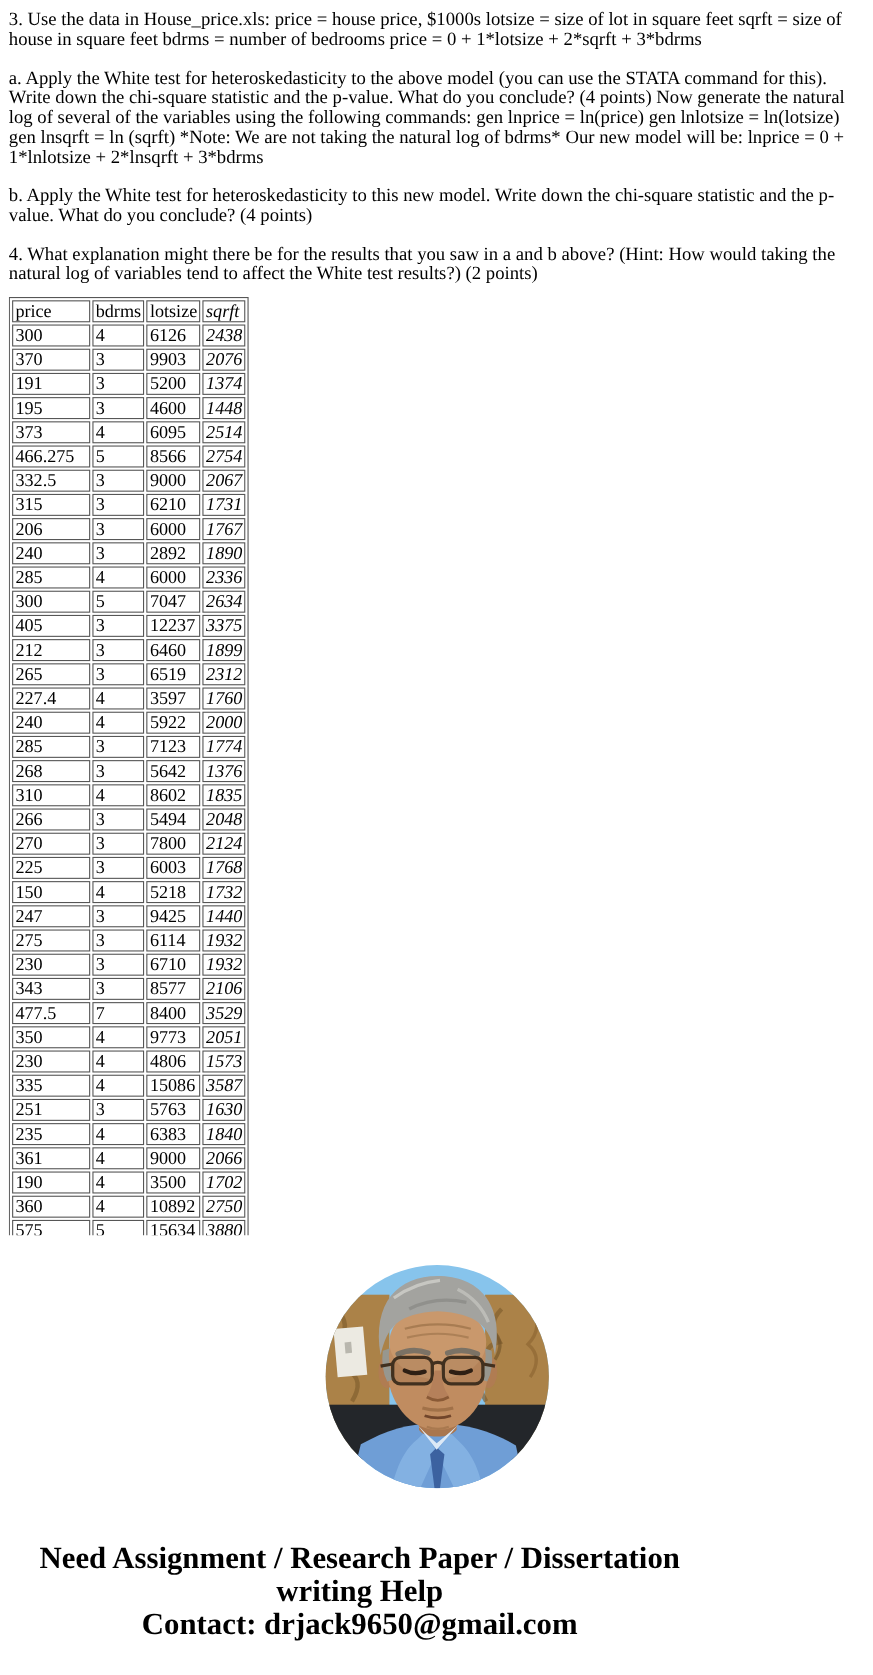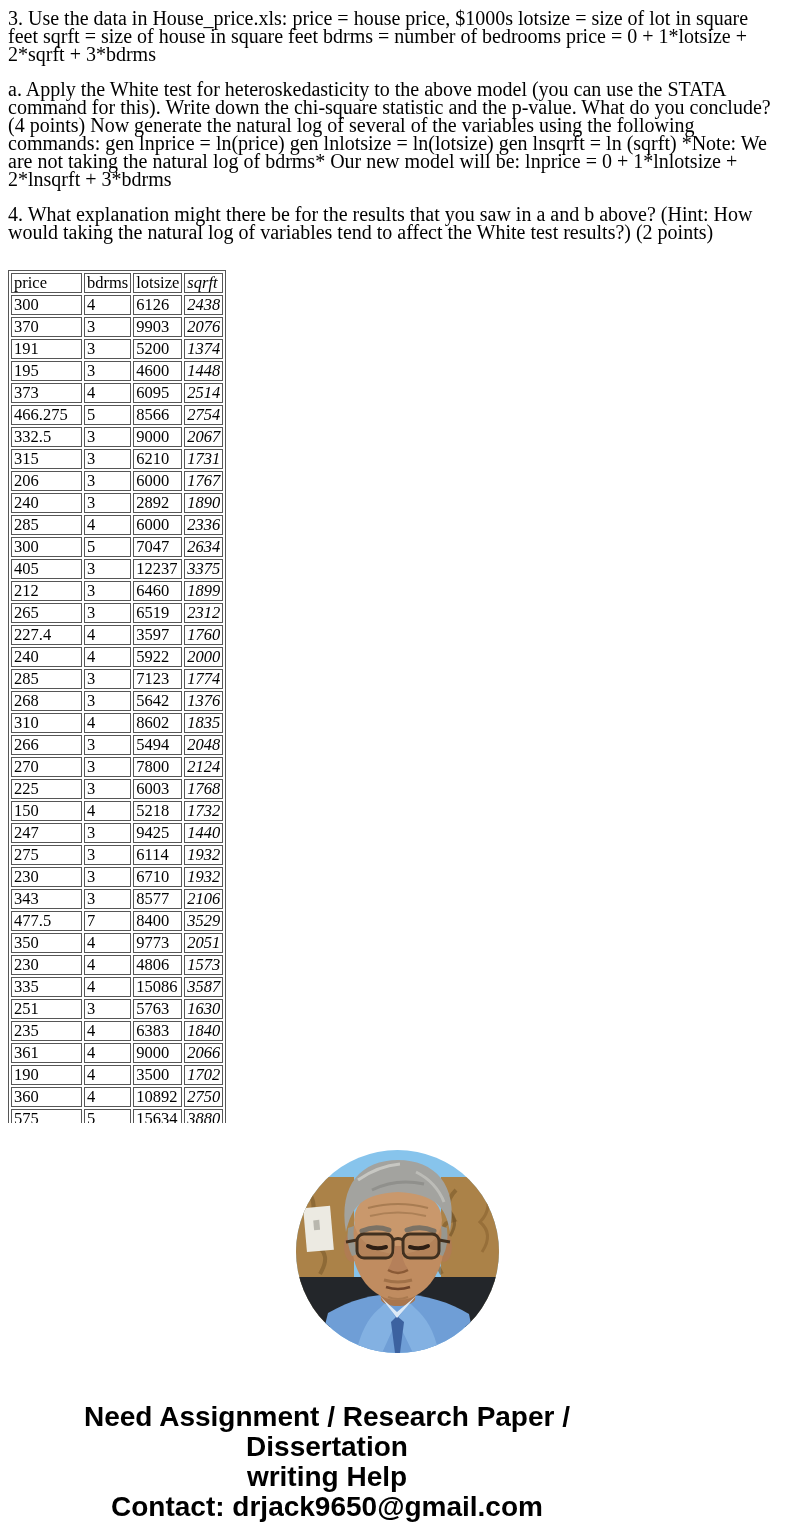--- a/index.html
+++ b/index.html
@@ -16,21 +16,21 @@
     color: #000000;
   }
   .content {
     position: absolute;
     top: 9px;
     left: 8px;
     width: 774px;
   }
   .content p {
     margin: 0 0 17px 0;
-    font-size: 20px;
+    font-size: 17px;
     line-height: 18px;
     font-family: "Liberation Serif", serif;
   }
   .table-clip {
     position: absolute;
     top: 270px;
     left: 8px;
     width: 233px;
     height: 853px;
     overflow: hidden;
@@ -63,33 +63,34 @@
     width: 203px;
     height: 203px;
   }
   .avatar svg { display: block; width: 203px; height: 203px; }
   .footer {
     position: absolute;
     top: 1402px;
     left: 0;
     width: 654px;
     text-align: center;
-    font-family: Liberation Sans, sans-serif;
+    font-family: Liberation Serif, serif;
     font-weight: bold;
     font-size: 28px;
     line-height: 30px;
     color: #000000;
   }
 </style>
 </head>
 <body>
 
 <div class="content">
   <p>3. Use the data in House_price.xls: price = house price, $1000s lotsize = size of lot in square feet sqrft = size of house in square feet bdrms = number of bedrooms price = 0 + 1*lotsize + 2*sqrft + 3*bdrms</p>
   <p>a. Apply the White test for heteroskedasticity to the above model (you can use the STATA command for this). Write down the chi-square statistic and the p-value. What do you conclude? (4 points) Now generate the natural log of several of the variables using the following commands: gen lnprice = ln(price) gen lnlotsize = ln(lotsize) gen lnsqrft = ln (sqrft) *Note: We are not taking the natural log of bdrms* Our new model will be: lnprice = 0 + 1*lnlotsize + 2*lnsqrft + 3*bdrms</p>
+  <p>b. Apply the White test for heteroskedasticity to this new model. Write down the chi-square statistic and the p-value. What do you conclude? (4 points)</p>
   <p>4. What explanation might there be for the results that you saw in a and b above? (Hint: How would taking the natural log of variables tend to affect the White test results?) (2 points)</p>
 </div>
 
 <div class="table-clip">
   <table class="data-table">
     <thead>
       <tr>
           <td>price</td>
           <td>bdrms</td>
           <td>lotsize</td>

